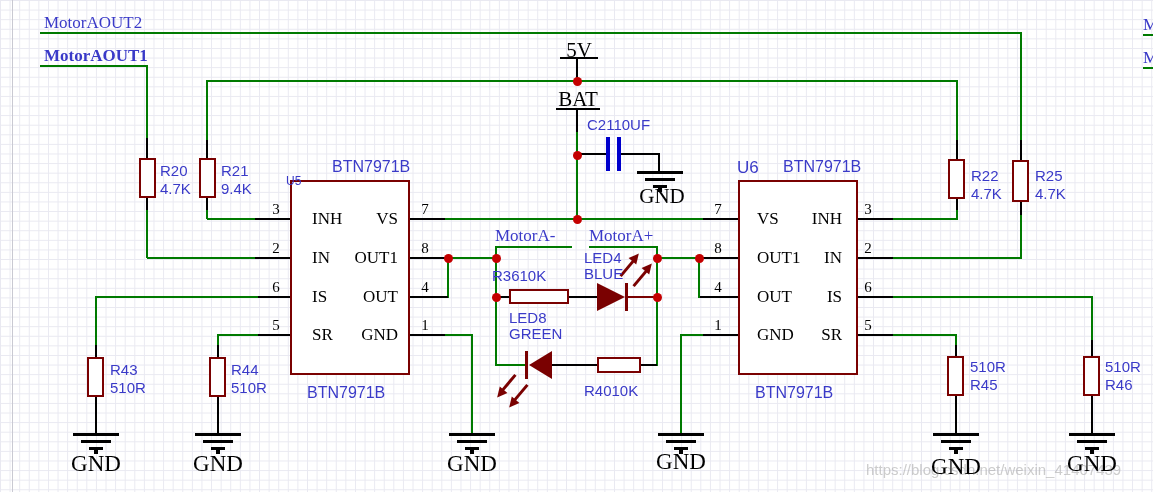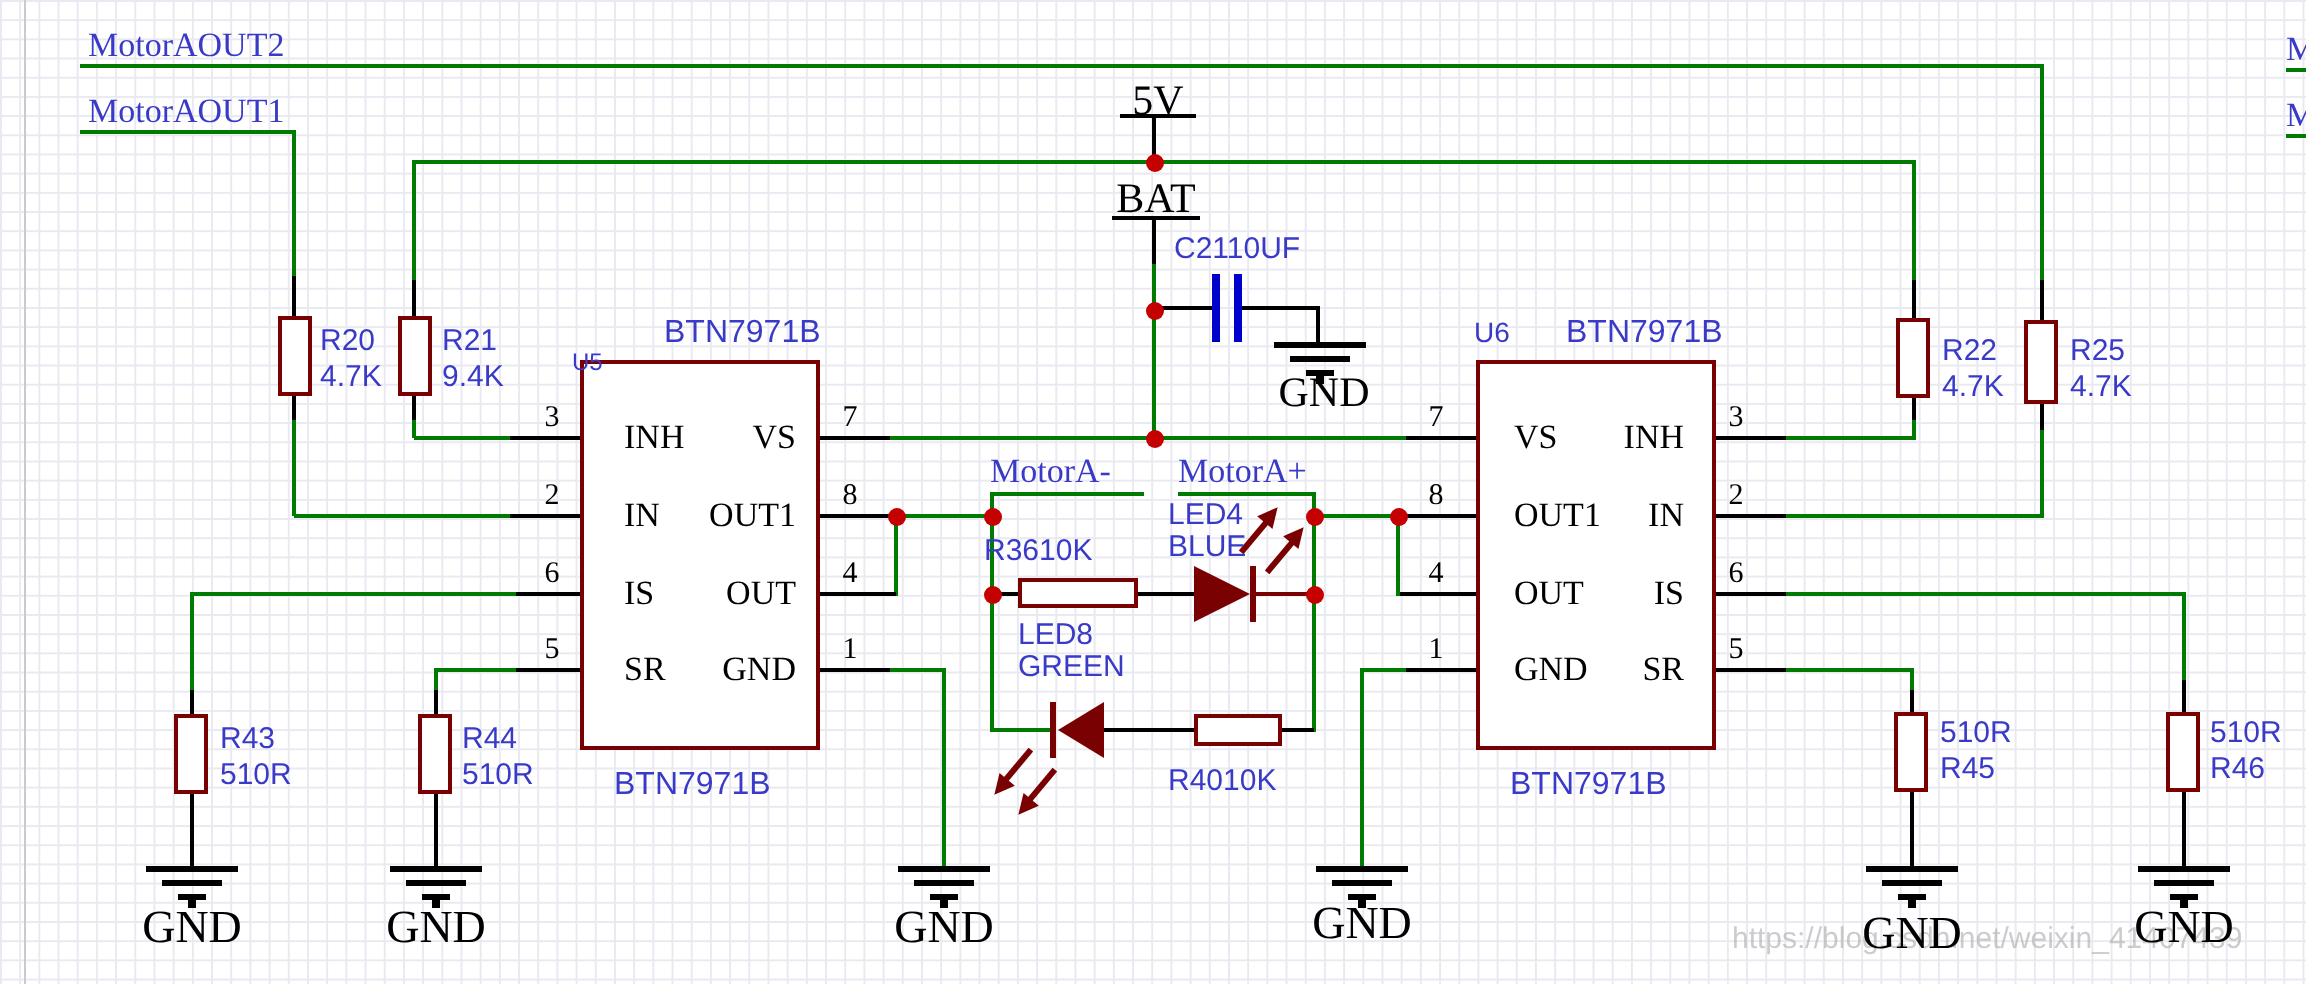--- a/index.html
+++ b/index.html
@@ -286,40 +286,40 @@
   <div class="pname" style="left:312px;top:209px;">INH</div>
   <div class="pname" style="left:312px;top:248px;">IN</div>
   <div class="pname" style="left:312px;top:287px;">IS</div>
   <div class="pname" style="left:312px;top:325px;">SR</div>
   <div class="pname r" style="left:338px;top:209px;">VS</div>
   <div class="pname r" style="left:338px;top:248px;">OUT1</div>
   <div class="pname r" style="left:338px;top:287px;">OUT</div>
   <div class="pname r" style="left:338px;top:325px;">GND</div>
 
   <div class="icbox" style="left:738px;top:180px;"></div>
-  <div class="inline-lbl" style="left:737px;top:158px;font-size:14px;">U6</div>
+  <div class="inline-lbl" style="left:737px;top:158px;font-size:17px;">U6</div>
   <div class="inline-lbl" style="left:783px;top:158px;font-size:16px;">BTN7971B</div>
   <div class="inline-lbl" style="left:755px;top:384px;font-size:16px;">BTN7971B</div>
   <div class="pnum" style="left:710px;top:201px;">7</div>
   <div class="pnum" style="left:710px;top:240px;">8</div>
   <div class="pnum" style="left:710px;top:279px;">4</div>
   <div class="pnum" style="left:710px;top:317px;">1</div>
   <div class="pnum" style="left:860px;top:201px;">3</div>
   <div class="pnum" style="left:860px;top:240px;">2</div>
   <div class="pnum" style="left:860px;top:279px;">6</div>
   <div class="pnum" style="left:860px;top:317px;">5</div>
   <div class="pname" style="left:757px;top:209px;">VS</div>
   <div class="pname" style="left:757px;top:248px;">OUT1</div>
   <div class="pname" style="left:757px;top:287px;">OUT</div>
   <div class="pname" style="left:757px;top:325px;">GND</div>
   <div class="pname r" style="left:782px;top:209px;">INH</div>
   <div class="pname r" style="left:782px;top:248px;">IN</div>
   <div class="pname r" style="left:782px;top:287px;">IS</div>
   <div class="pname r" style="left:782px;top:325px;">SR</div>
 
   <div class="netlbl" style="left:44px;top:13px;">MotorAOUT2</div>
-  <div class="netlbl" style="left:44px;top:46px;">MotorAOUT1</div>
+  <div class="netlbl" style="left:44px;top:46px;font-weight:bold;">MotorAOUT1</div>
   <div class="netlbl" style="left:495px;top:226px;">MotorA-</div>
   <div class="netlbl" style="left:589px;top:226px;">MotorA+</div>
   <div class="netlbl" style="left:1143px;top:15px;">M</div>
   <div class="netlbl" style="left:1143px;top:48px;">M</div>
 
 </div>
 
 </body></html>

